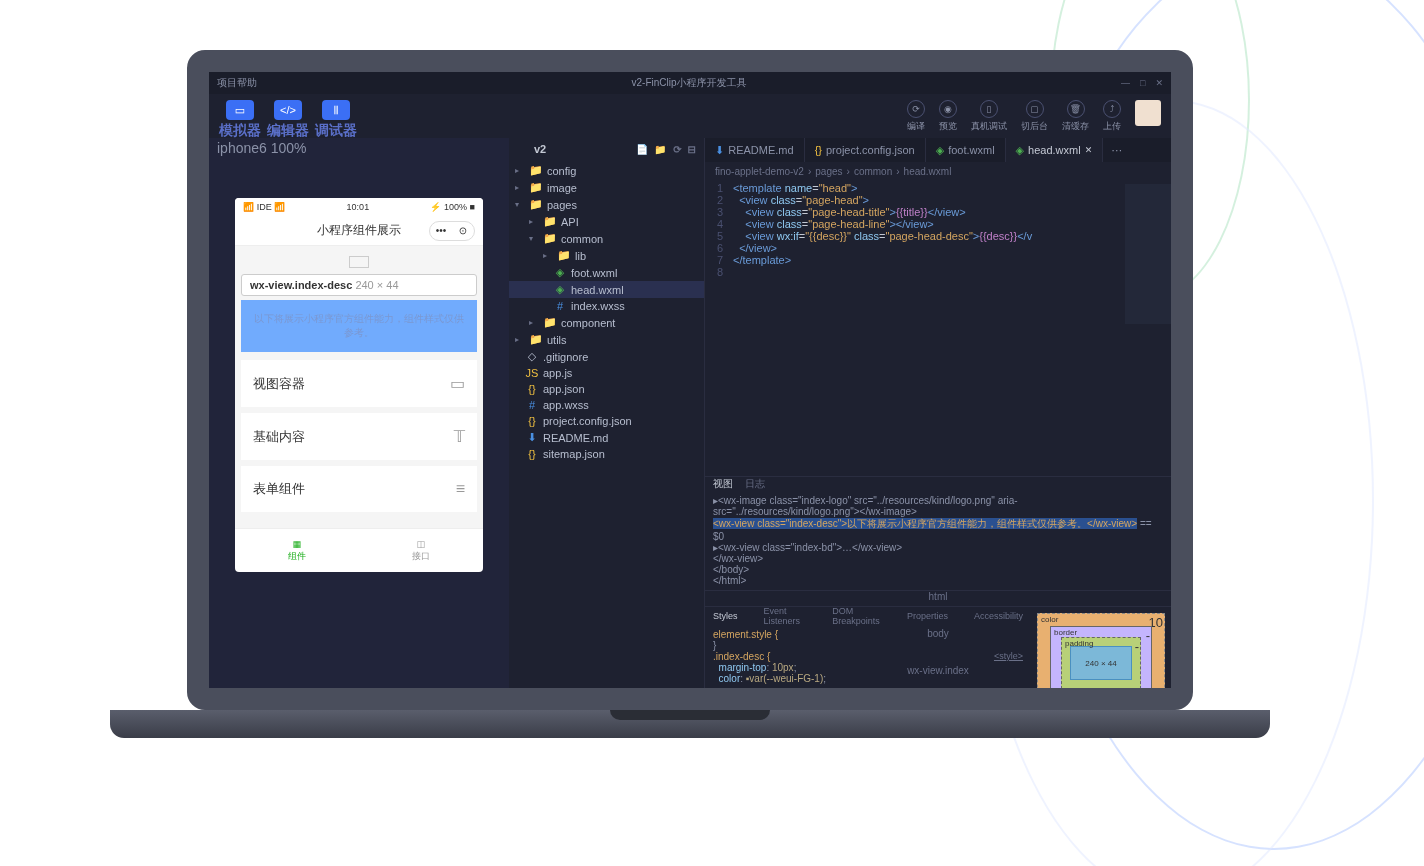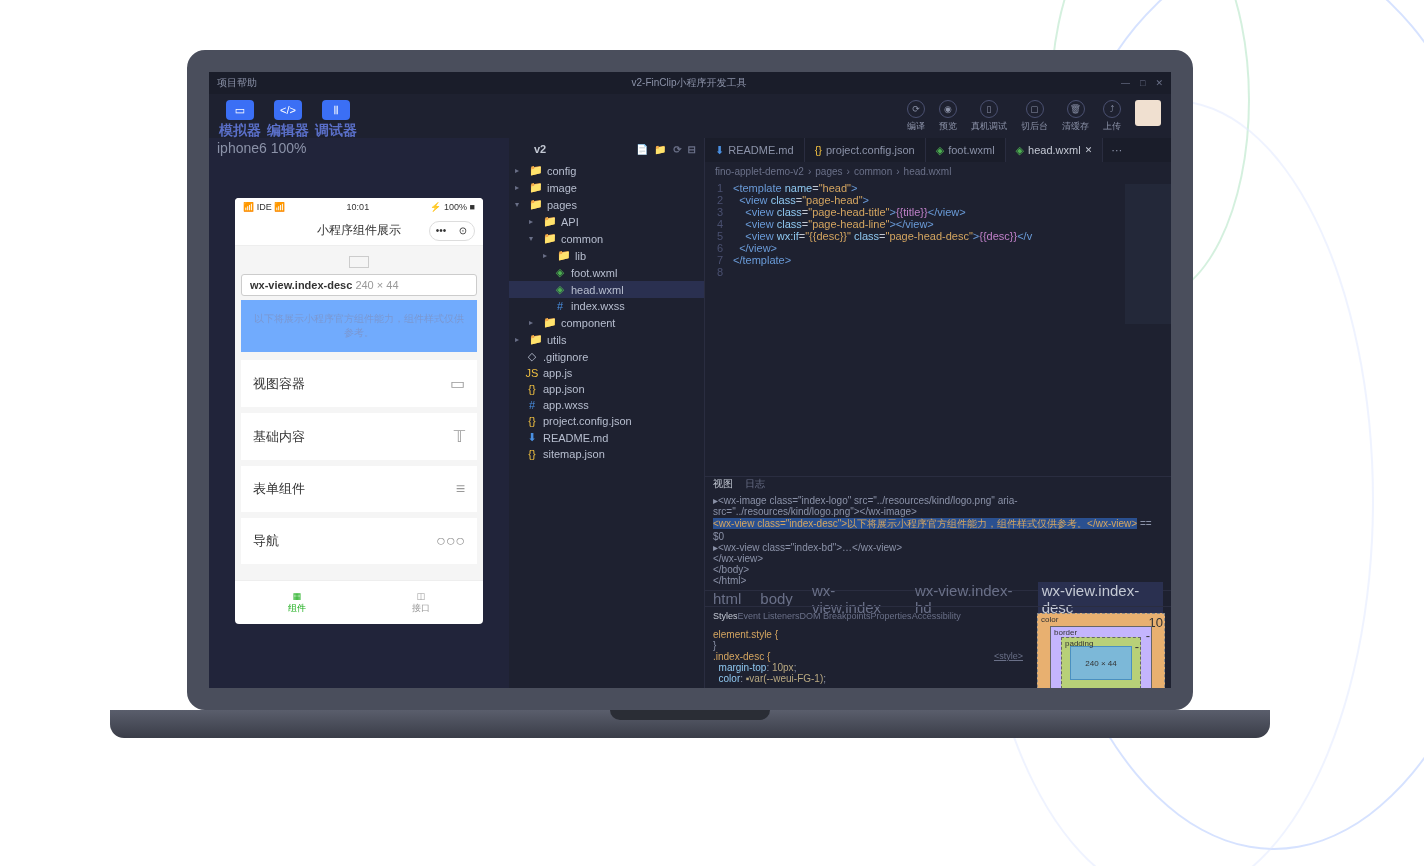--- a/index.html
+++ b/index.html
@@ -91,25 +91,25 @@
 .c-str { color: #d4a560; }
 .c-expr { color: #c080c8; text-align: center; }
 .minimap { position: absolute; right: 0; top: 46px; width: 46px; height: 140px; background: rgba(50,56,80,0.3); }
 
 
 .devtools { height: 212px; border-top: 1px solid #2a2d40; display: flex; flex-direction: column; background: #1e2130; font-size: 10px; }
 .dt-tabs { height: 18px; display: flex; padding: 0 8px; gap: 12px; color: #6a7088; align-items: center; }
 .dt-tabs .act { color: #c4c9d4; }
 .dt-html { padding: 4px 8px; font-family: Consolas, monospace; font-size: 10px; color: #8b92a8; }
 .dt-html .hl { background: #2a5090; color: #d4a560; display: inline; }
-.dt-crumb { height: 16px; padding: 0 8px; display: flex; gap: 19px; color: #6a7088; font-size: 15px; align-items: center; border-top: 1px solid #2a2d40; }
+.dt-crumb { height: 16px; padding: 0 8px; display: flex; gap: 26px; color: #6a7088; font-size: 10px; align-items: center; border-top: 1px solid #2a2d40; flex-direction: column; }
 .dt-crumb .act { color: #c4c9d4; background: #2a3050; padding: 0 4px; }
 .dt-bottom { flex: 1; display: flex; border-top: 1px solid #2a2d40; }
 .dt-styles { flex: 1; display: flex; flex-direction: column; }
-.dt-stabs { height: 18px; display: flex; gap: 0; padding: 0 8px; color: #6a7088; align-items: center; font-size: 9px; }
+.dt-stabs { height: 18px; display: flex; gap: 26px; padding: 0 8px; color: #6a7088; align-items: center; font-size: 9px; }
 .dt-stabs .act { color: #c4c9d4; }
 .dt-filter { height: 18px; display: flex; padding: 0 8px; color: #6a7088; align-items: center; justify-content: space-between; border-top: 1px solid #2a2d40; border-bottom: 1px solid #2a2d40; font-size: 9px; }
 .dt-css { padding: 4px 8px; font-family: Consolas, monospace; font-size: 10px; color: #8b92a8; overflow: hidden; }
 .dt-css .sel { color: #d4a560; }
 .dt-css .prop { color: #8fc8f0; }
 .dt-css .val { color: #b8a880; }
 .dt-css .src { float: right; color: #6a7088; text-decoration: underline; font-size: 9px; }
 .dt-box { width: 140px; padding: 6px; }
 .box-model { width: 128px; height: 100px; background: #e8b070; border: 1px dashed #888; position: relative; font-size: 8px; color: #333; padding: 12px; }
 .box-border { width: 100%; height: 100%; background: #c4b5fd; border: 1px solid #666; padding: 10px; position: relative; }
@@ -215,24 +215,20 @@
                     <span class="mico">▭</span>
                   </div>
                 <div class="menu-item">
                     <span>基础内容</span>
                     <span class="mico">𝕋</span>
                   </div>
                 <div class="menu-item">
                     <span>表单组件</span>
                     <span class="mico">≡</span>
                   </div>
-                <div class="menu-item">
-                    <span>导航</span>
-                    <span class="mico">○○○</span>
-                  </div>
               </div>
               <div class="phone-tab">
                 <div class="active">
                     <span>▦</span>
                     <span>组件</span>
                   </div>
                 <div class="inactive">
                     <span>◫</span>
                     <span>接口</span>
                   </div>

